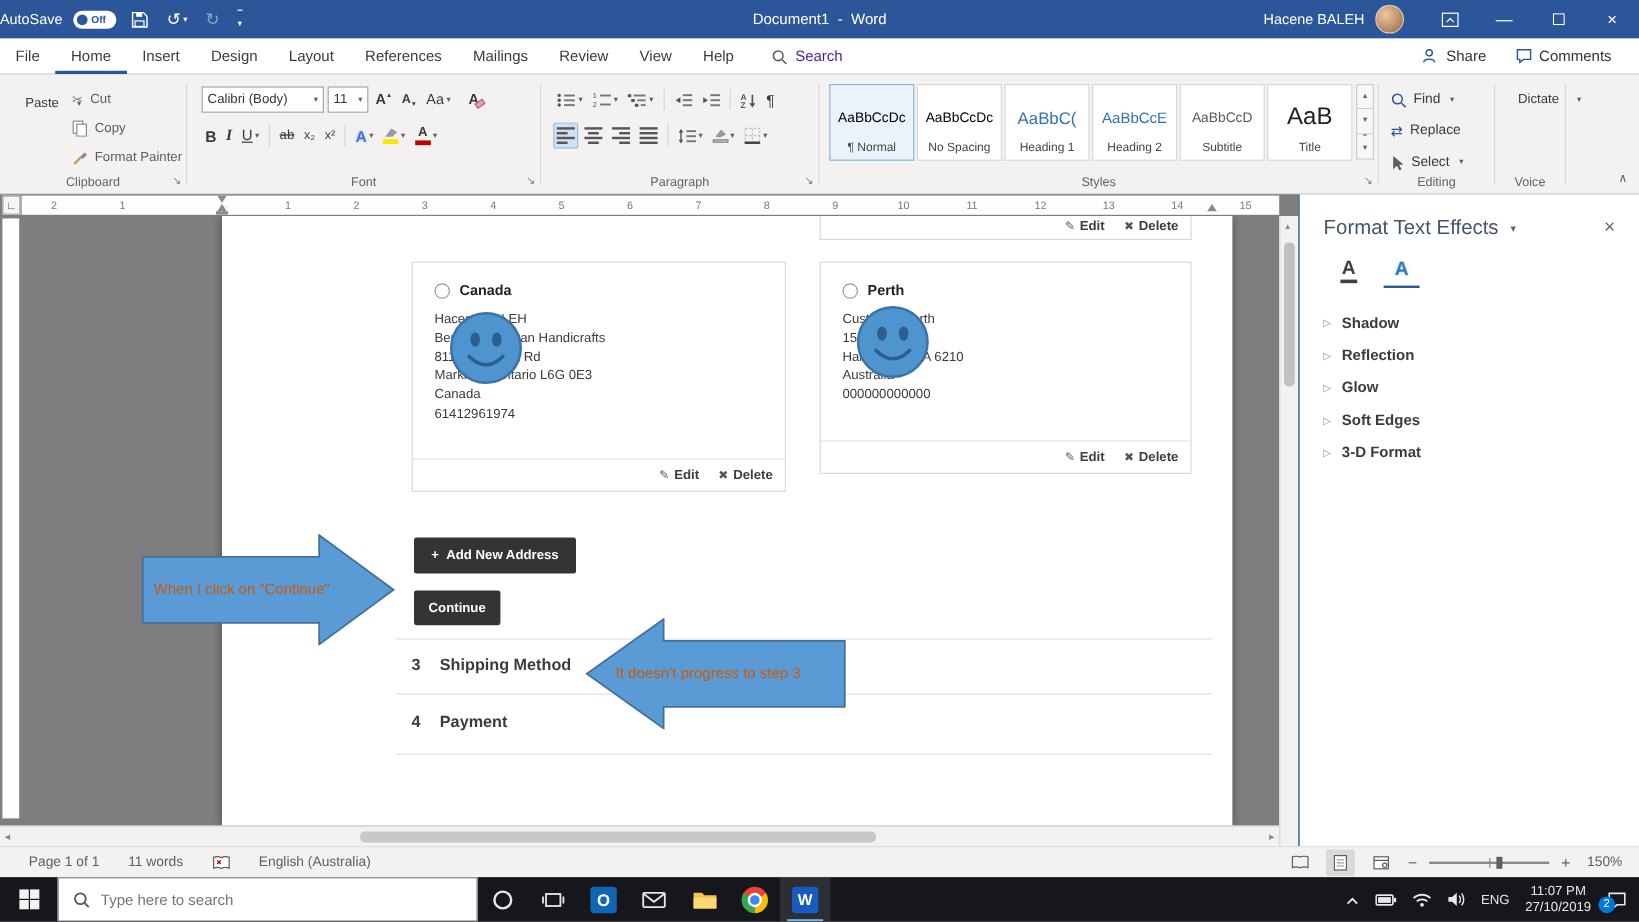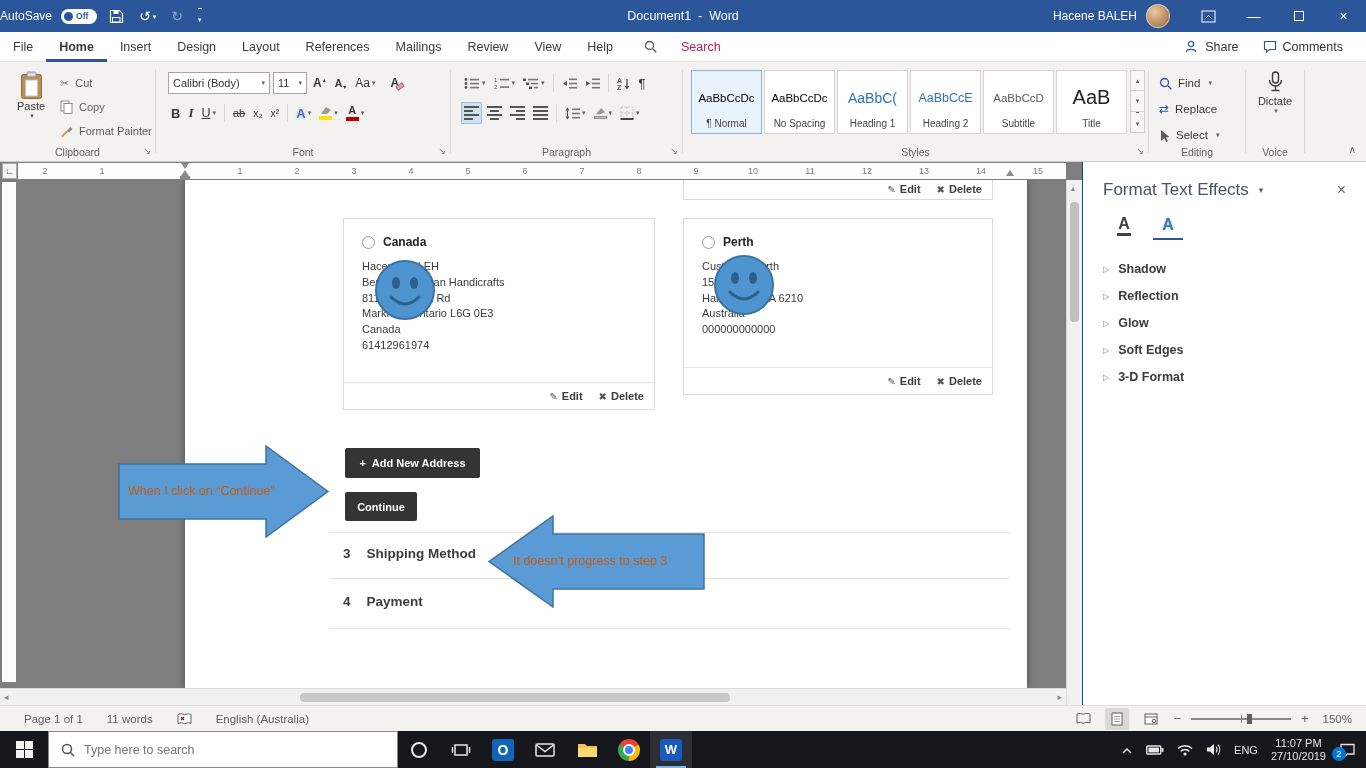--- a/index.html
+++ b/index.html
@@ -20,38 +20,38 @@
 .qat-c{border-top:1.5px solid #fff;padding-top:2px}
 #tb-title{position:absolute;left:50%;top:0;transform:translateX(-50%);height:32px;display:flex;align-items:center;font-size:12.5px;white-space:pre}
 .tb-right{margin-left:auto;display:flex;align-items:center;height:32px}
 .tb-user{font-size:12px;margin-right:9px}
 .avatar{width:24px;height:24px;border-radius:50%;background:radial-gradient(circle at 35% 32%,#ecc9a0,#93643c);border:1px solid rgba(255,255,255,.5);margin-right:16px}
 .winbtn{width:45px;height:32px;display:flex;align-items:center;justify-content:center;font-size:14px}
 
 
 #tabsrow{position:absolute;top:32px;left:0;width:100%;height:30px;background:#fff;display:flex;align-items:center;font-size:12.5px;color:#3b3b3b;border-bottom:1px solid #e3e1df}
 .rtab{padding:0 13px;height:30px;display:flex;align-items:center}
-.rtab.active{font-weight:700;box-shadow:inset 0 -3px 0 #2b579a}
-.tr-search{display:flex;align-items:flex-start;gap:24px;margin-left:18px;color:#be185d}
+.rtab.active{font-weight:400;box-shadow:inset 0 -3px 0 #2b579a}
+.tr-search{display:flex;align-items:flex-end;gap:7px;margin-left:18px;color:#4c1d95}
 .tr-right{margin-left:auto;display:flex;align-items:center;gap:2px;padding-right:12px}
 .tr-btn{display:flex;align-items:center;gap:6px;padding:0 11px;color:#333;height:30px}
 
 
 #ribbon{position:absolute;top:62px;left:0;width:100%;height:100px;background:#f3f2f1;border-bottom:1px solid #d2d0ce}
 .grp{position:absolute;top:0;height:100%}
 .glabel{position:absolute;bottom:3px;left:0;right:0;text-align:center;font-size:10.5px;color:#656361}
 .gsep{position:absolute;top:8px;bottom:8px;width:1px;background:#dbd9d7}
 .launch{position:absolute;right:4px;bottom:5px;font-size:9px;color:#7a7876}
 .rrow{position:absolute;display:flex;align-items:center}
 .sbtn{height:22px;display:flex;align-items:center;justify-content:center;padding:0 3px;border-radius:2px;color:#3b3a39;font-size:12px}
 .sbtn.on{background:#cfe0f1;box-shadow:inset 0 0 0 1px #9dbbdd}
 .c{font-style:normal;font-size:7px;color:#605e5c;margin-left:2px}
 .vd{width:1px;height:18px;background:#d8d6d4;margin:0 3px}
 .combo{height:22px;background:#fff;border:1px solid #a8a6a4;display:flex;align-items:center;justify-content:space-between;font-size:11px;color:#333;padding:0 4px}
-.bigbtn{position:absolute;display:flex;flex-direction:column;align-items:center;gap:0;font-size:11px;color:#3b3a39}
+.bigbtn{position:absolute;display:flex;flex-direction:row;align-items:center;gap:13px;font-size:11px;color:#3b3a39}
 .smrow{display:flex;align-items:center;gap:6px;font-size:11px;color:#5f5d5b;height:22px}
 .bold13{font-weight:700;font-size:13px}
 .ital{font-family:"Liberation Serif",serif;font-style:italic;font-size:13px;font-weight:700}
 .uline{text-decoration:underline;font-size:12.5px}
 .strike{text-decoration:line-through;font-size:11px}
 .fx{color:#4472c4;font-weight:700;font-size:13px;text-shadow:0 0 3px #9cc3ff}
 .swatch{display:flex;flex-direction:column;align-items:center;line-height:1}
 .bar{width:13px;height:3.5px;margin-top:1px}
 .eraser{display:inline-block;width:8px;height:5px;background:#e8a0b4;border:1px solid #b06a80;transform:rotate(-35deg);margin-left:-3px;margin-top:7px}
 .ali{width:15px;height:14px;background-repeat:no-repeat}

